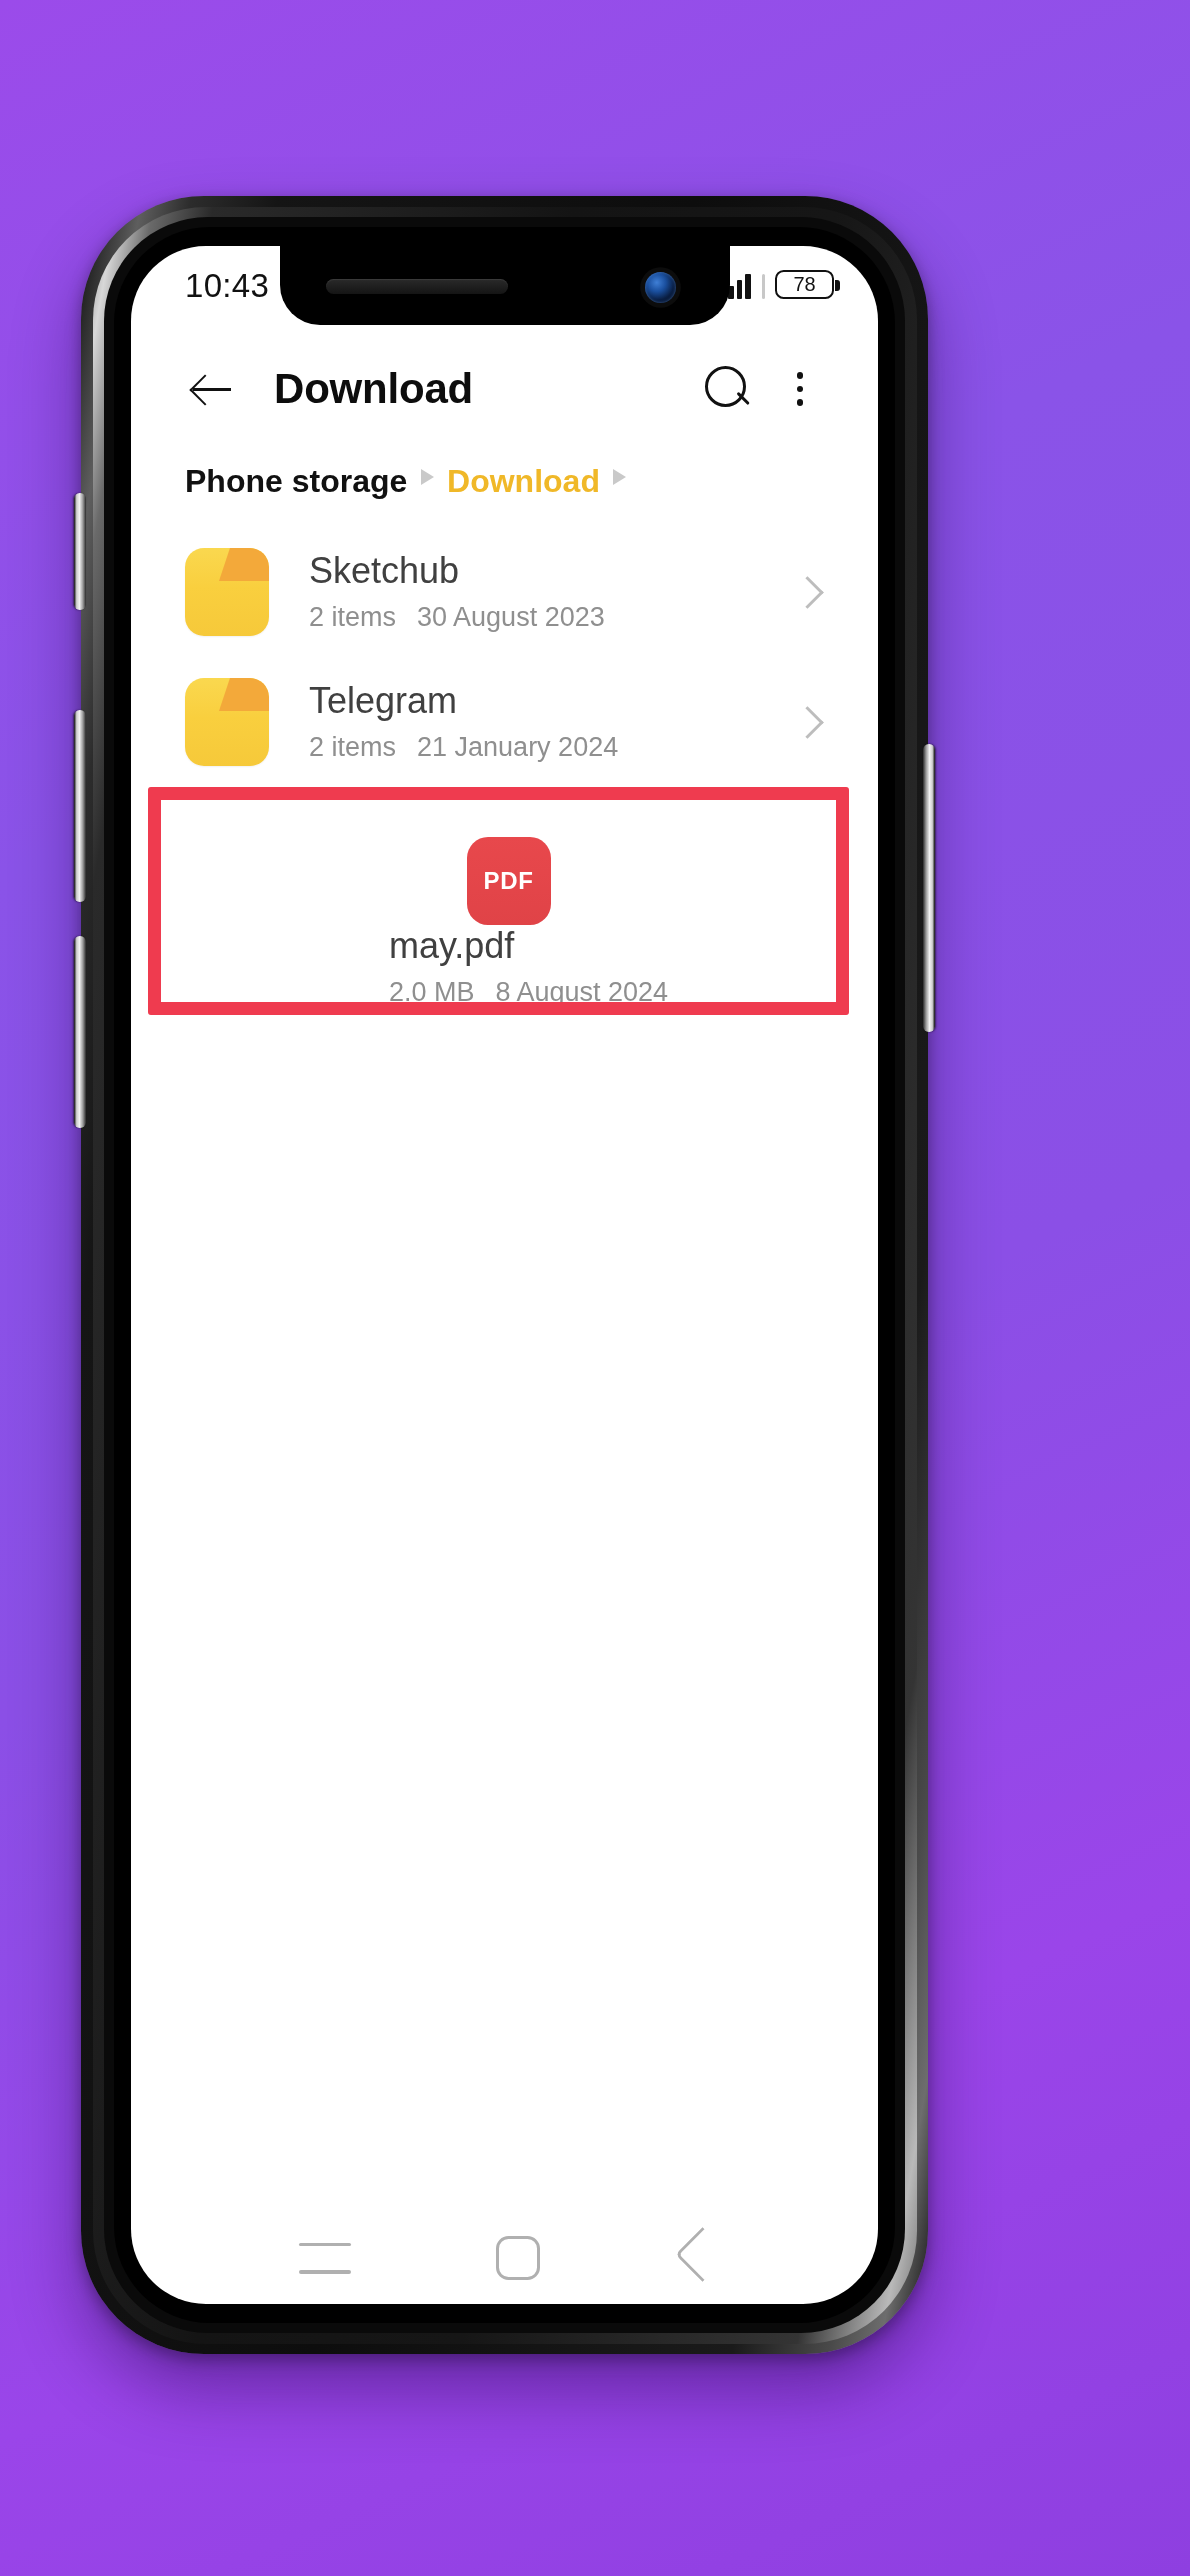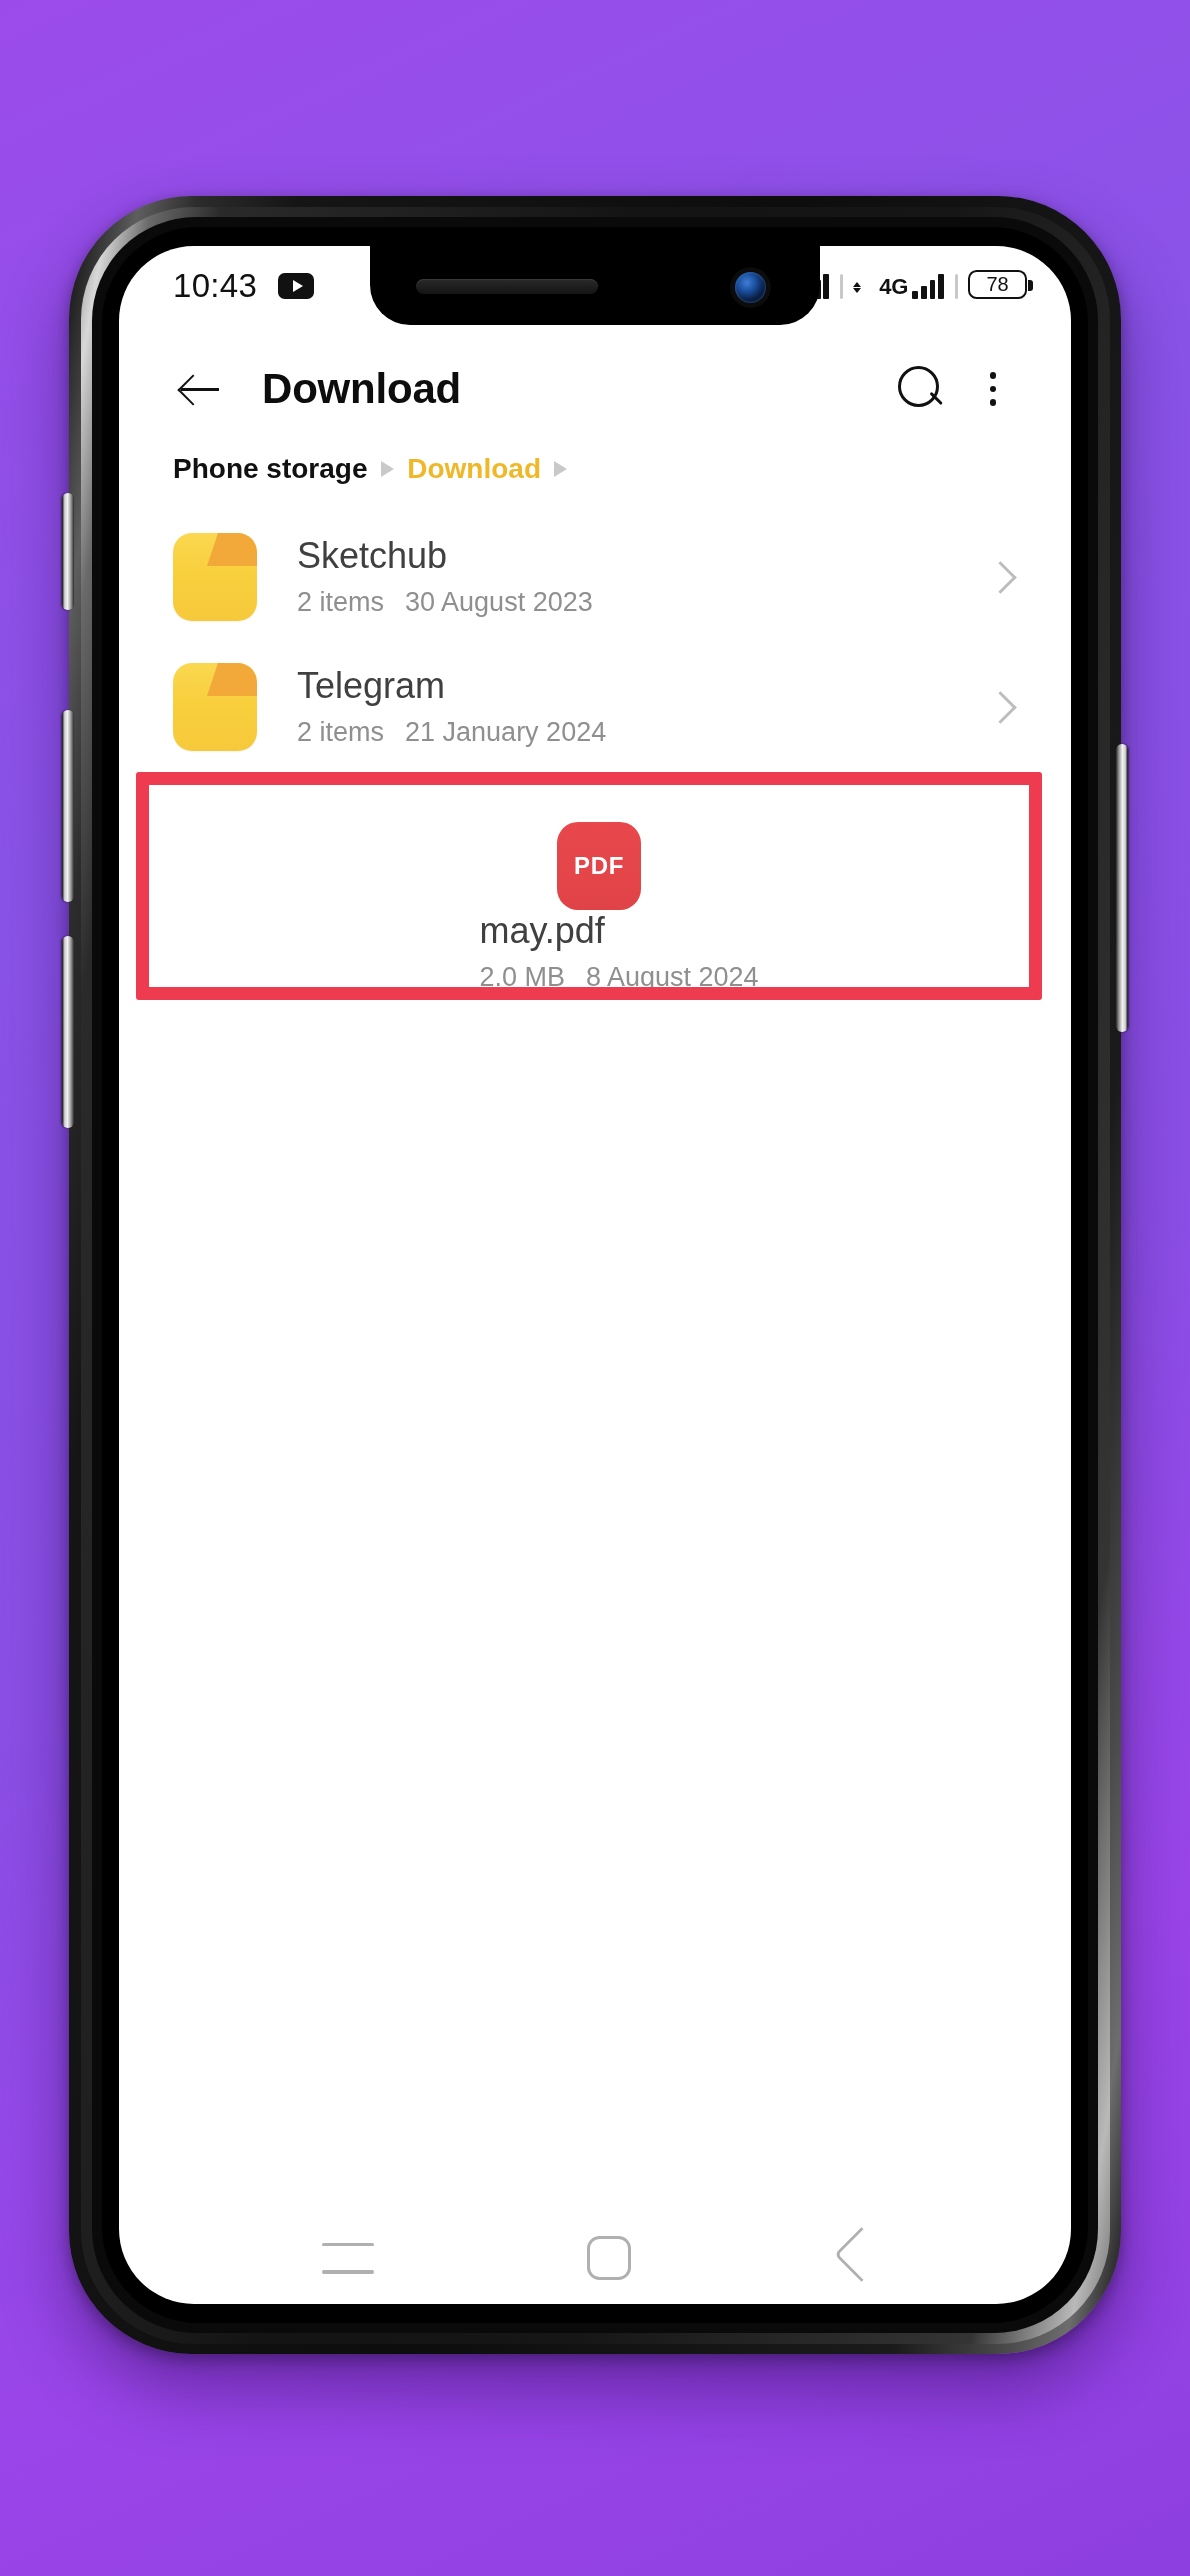--- a/index.html
+++ b/index.html
@@ -5,21 +5,21 @@
   * { margin:0; padding:0; box-sizing:border-box; }
   html, body { width:1190px; height:2576px; overflow:hidden; }
   body {
     font-family:"Liberation Sans", sans-serif;
     background: linear-gradient(155deg,#9b4bea 0%, #8a53e8 28%, #8b4fe6 55%, #9a45e9 78%, #8e3fe0 100%);
     position:relative;
   }
 
   
   .device-wrap{
-    position:absolute; left:69px; top:196px; width:1052px; height:2158px;
+    position:absolute; left:81px; top:196px; width:847px; height:2158px;
   }
   .device-outer{
     position:absolute; inset:0;
     border-radius:123px;
     background:linear-gradient(100deg,#090909 0%,#5e5e5e 5%,#2c2c2c 9%,#151515 16%,#0d0d0d 50%,#1a1a1a 84%,#4a4a4a 92%,#6d6d6d 96%,#0b0b0b 100%);
     box-shadow:0 35px 67px rgba(40,6,80,.45), 0 5.8px 15.3px rgba(0,0,0,.35);
   }
   .device-mid{
     position:absolute; left:11.5px; top:10.5px; right:11.5px; bottom:10.5px;
     border-radius:113px;
@@ -139,21 +139,21 @@
   }
   .search-icon::after{
     content:""; position:absolute; left:36px; top:36px; width:16.3px; height:3.4px;
     background:#111; transform:rotate(45deg); border-radius:1.9px;
   }
   .more-icon{ width:48px; height:56px; display:flex; flex-direction:column; align-items:center; justify-content:center; gap:6.7px; margin-left:21px; cursor:pointer;}
   .more-icon i{ width:6.7px; height:6.7px; border-radius:50%; background:#111; display:block; }
 
   
   .crumbs{ display:flex; align-items:center; padding:15.3px 54px 9.6px 54px; gap:13.4px; }
-  .crumb{ font-size:28px; font-weight:700; color:#111; }
+  .crumb{ font-size:32px; font-weight:700; color:#111;margin-top:10px; }
   .crumb.active{ color:#f0b828; }
   .crumb-sep{
     width:0;height:0;border-left:13.4px solid #c9c9c9;
     border-top:8.6px solid transparent; border-bottom:8.6px solid transparent;
   }
 
   
   .list{ padding-top:17px; position:relative; }
   .row{ display:flex; align-items:center; padding:21px 42px 21px 54px; }
   .row-icon{ width:88px; height:88px; flex:0 0 auto; position:relative; }

